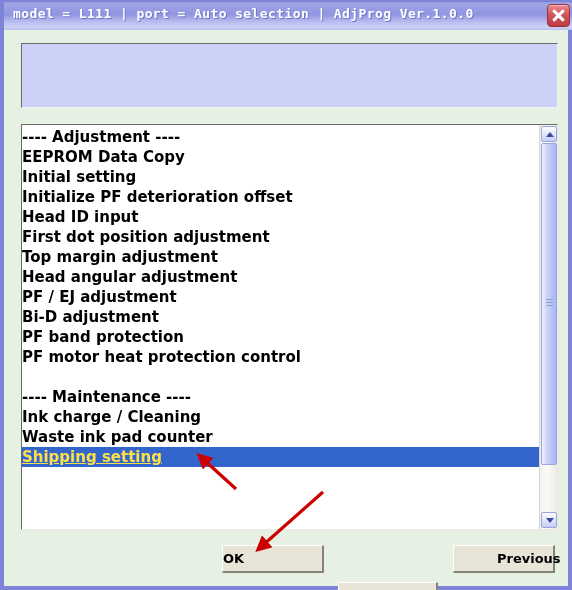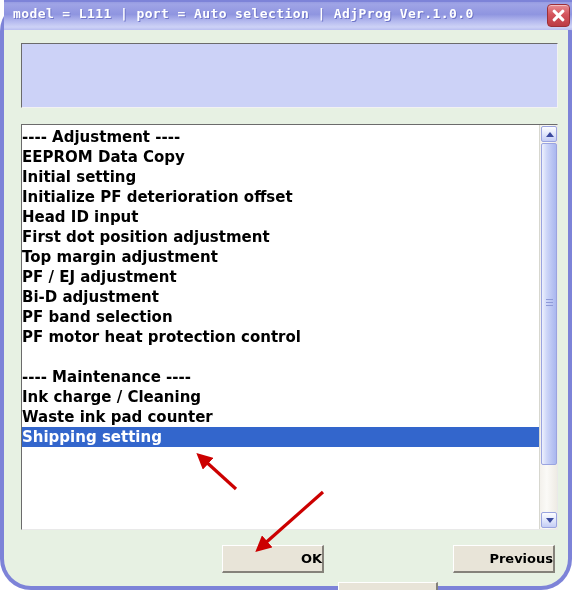--- a/index.html
+++ b/index.html
@@ -19,21 +19,20 @@
     position: absolute;
     left: 0; top: 0;
     width: 572px;
     height: 590px;
     box-sizing: border-box;
     border-left: 4px solid #7d83d8;
     border-right: 4px solid #7d83d8;
     border-bottom: 4px solid #7d83d8;
     border-top: 0;
     background: #e7f1e3;
-    border-radius: 31px;
   }
 
   
   #title-bar {
     position: absolute;
     left: 0; top: 0;
     width: 572px;
     height: 30px;
     background: linear-gradient(to bottom,
         #8e93de 0%,
@@ -137,21 +136,22 @@
     font-family: "DejaVu Sans", "Liberation Sans", sans-serif;
     font-size: 15px;
     font-weight: bold;
     color: #000000;
     white-space: nowrap;
     cursor: default;
   }
   .list-item.blank { color: transparent; }
   .list-item.selected {
     background: #3366cc;
-    color: #ffffff;
+    color: #fde047;
+    text-decoration: underline;
   }
 
   
   #list-scrollbar {
     position: absolute;
     right: 0;
     top: 0;
     width: 18px;
     height: 404px;
     background: linear-gradient(to right, #f3f1ec 0%, #fbfaf7 40%, #eeebe4 100%);
@@ -216,27 +216,27 @@
     box-sizing: border-box;
     background: #e8e4d8;
     border-top: 1px solid #ffffff;
     border-left: 1px solid #ffffff;
     border-right: 2px solid #85827a;
     border-bottom: 2px solid #85827a;
     font-family: "DejaVu Sans", "Liberation Sans", sans-serif;
     font-size: 13px;
     font-weight: bold;
     color: #000000;
-    text-align: right;
+    text-align: left;
     line-height: 25px;
     cursor: pointer;
   }
   #btn-ok       { left: 218px; width: 102px; }
   #btn-setting  { left: 334px; width: 100px; margin-top: 37px; }
-  #btn-previous { left: 449px; width: 102px; }
+  #btn-previous { left: 449px; width: 102px; padding-left: 43px; }
 
   
   #annotations {
     position: absolute;
     left: 0; top: 0;
     width: 572px;
     height: 590px;
     pointer-events: none;
   }
 </style>
@@ -259,23 +259,24 @@
 
   <div id="list-box">
     <div id="list-items">
         <div class="list-item">---- Adjustment ----</div>
         <div class="list-item">EEPROM Data Copy</div>
         <div class="list-item">Initial setting</div>
         <div class="list-item">Initialize PF deterioration offset</div>
         <div class="list-item">Head ID input</div>
         <div class="list-item">First dot position adjustment</div>
         <div class="list-item">Top margin adjustment</div>
+        <div class="list-item">Head angular adjustment</div>
         <div class="list-item">PF / EJ adjustment</div>
         <div class="list-item">Bi-D adjustment</div>
-        <div class="list-item">PF band selection</div>
+        <div class="list-item">PF band protection</div>
         <div class="list-item">PF motor heat protection control</div>
         <div class="list-item blank"></div>
         <div class="list-item">---- Maintenance ----</div>
         <div class="list-item">Ink charge / Cleaning</div>
         <div class="list-item">Waste ink pad counter</div>
         <div class="list-item selected">Shipping setting</div>
         <div class="list-item blank"></div>
       </div>
 
     <div id="list-scrollbar">

